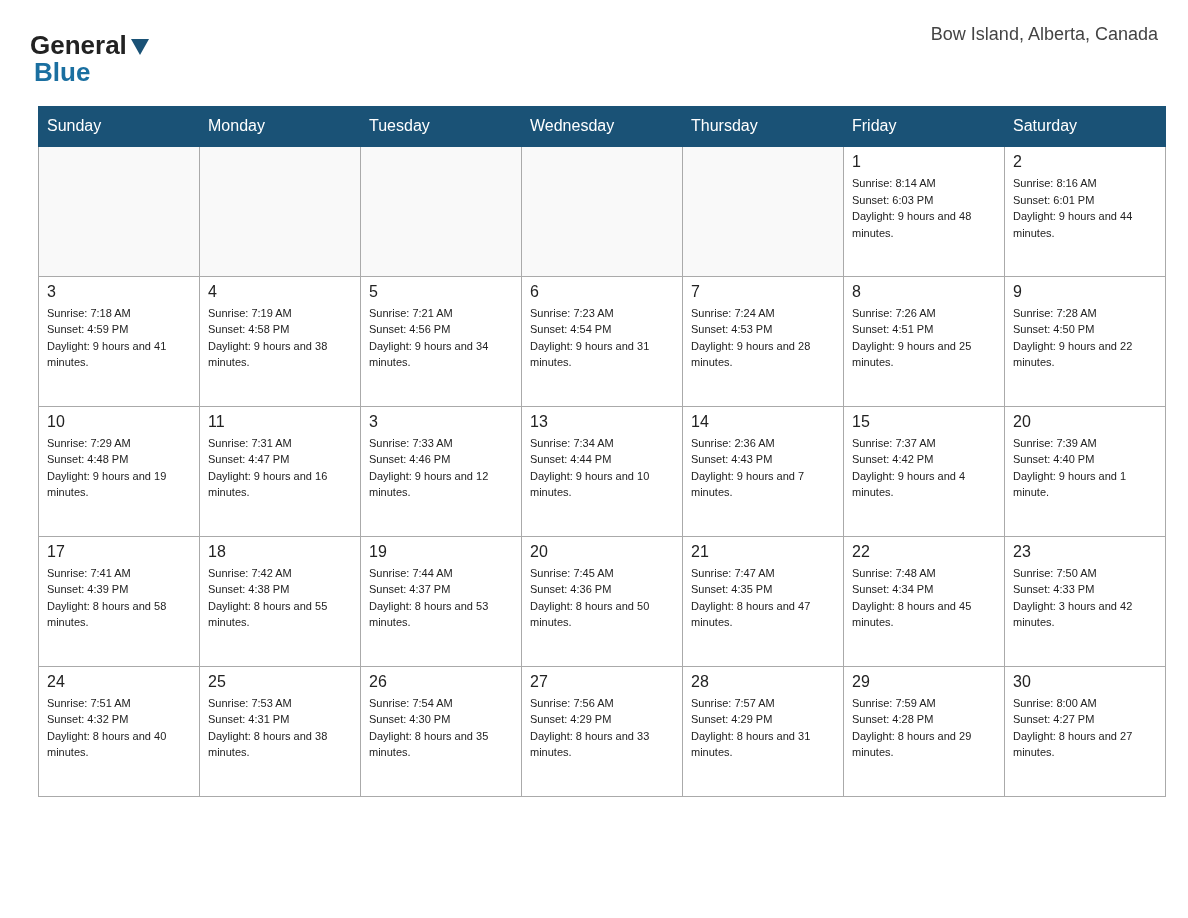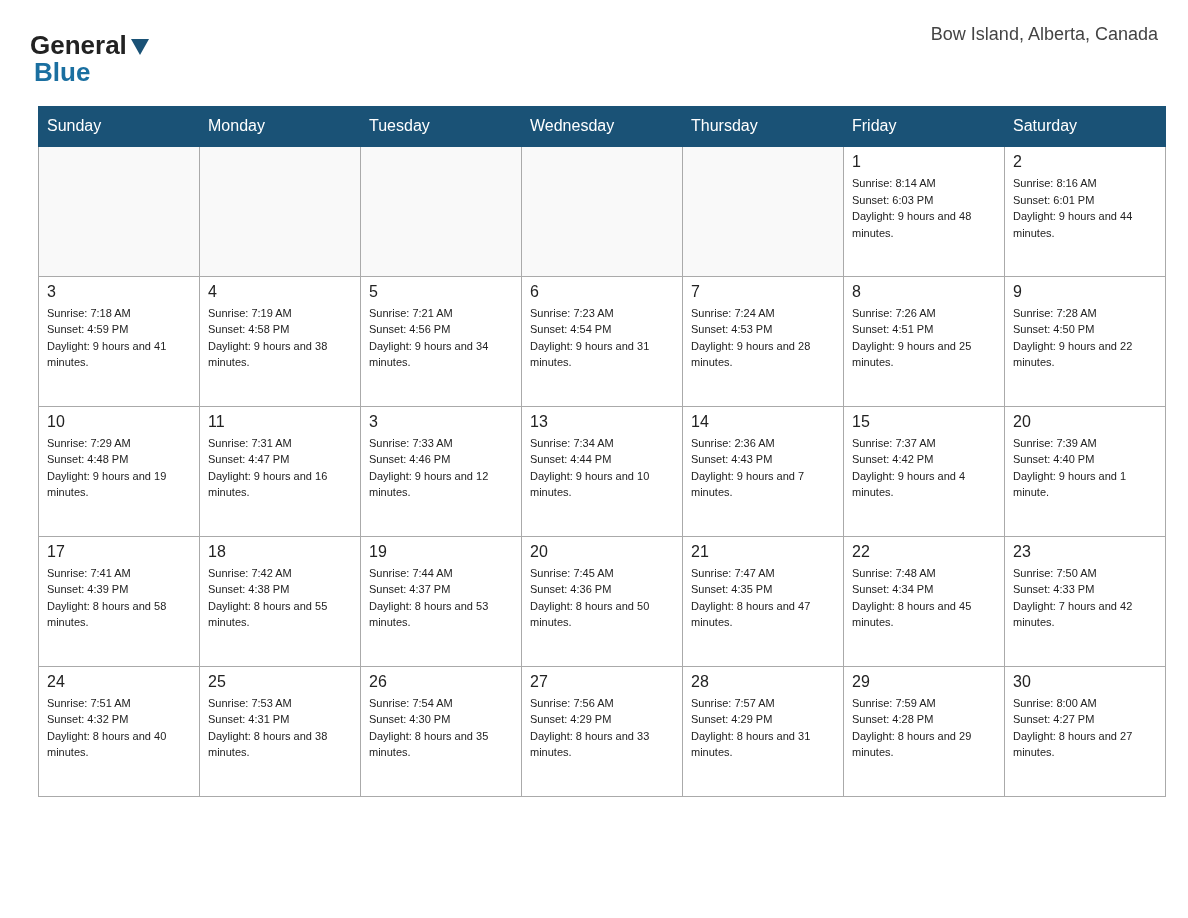--- a/index.html
+++ b/index.html
@@ -323,21 +323,21 @@
             <div>Sunrise: 7:48 AM</div>
             <div>Sunset: 4:34 PM</div>
             <div>Daylight: 8 hours and 45 minutes.</div>
           </div>
         </td>
         <td>
           <div class="day-number">23</div>
           <div class="sun-info">
             <div>Sunrise: 7:50 AM</div>
             <div>Sunset: 4:33 PM</div>
-            <div>Daylight: 7 hours and 42 minutes.</div>
+            <div>Daylight: 3 hours and 42 minutes.</div>
           </div>
         </td>
       </tr>
       <tr>
         <td>
           <div class="day-number">24</div>
           <div class="sun-info">
             <div>Sunrise: 7:51 AM</div>
             <div>Sunset: 4:32 PM</div>
             <div>Daylight: 8 hours and 40 minutes.</div>

